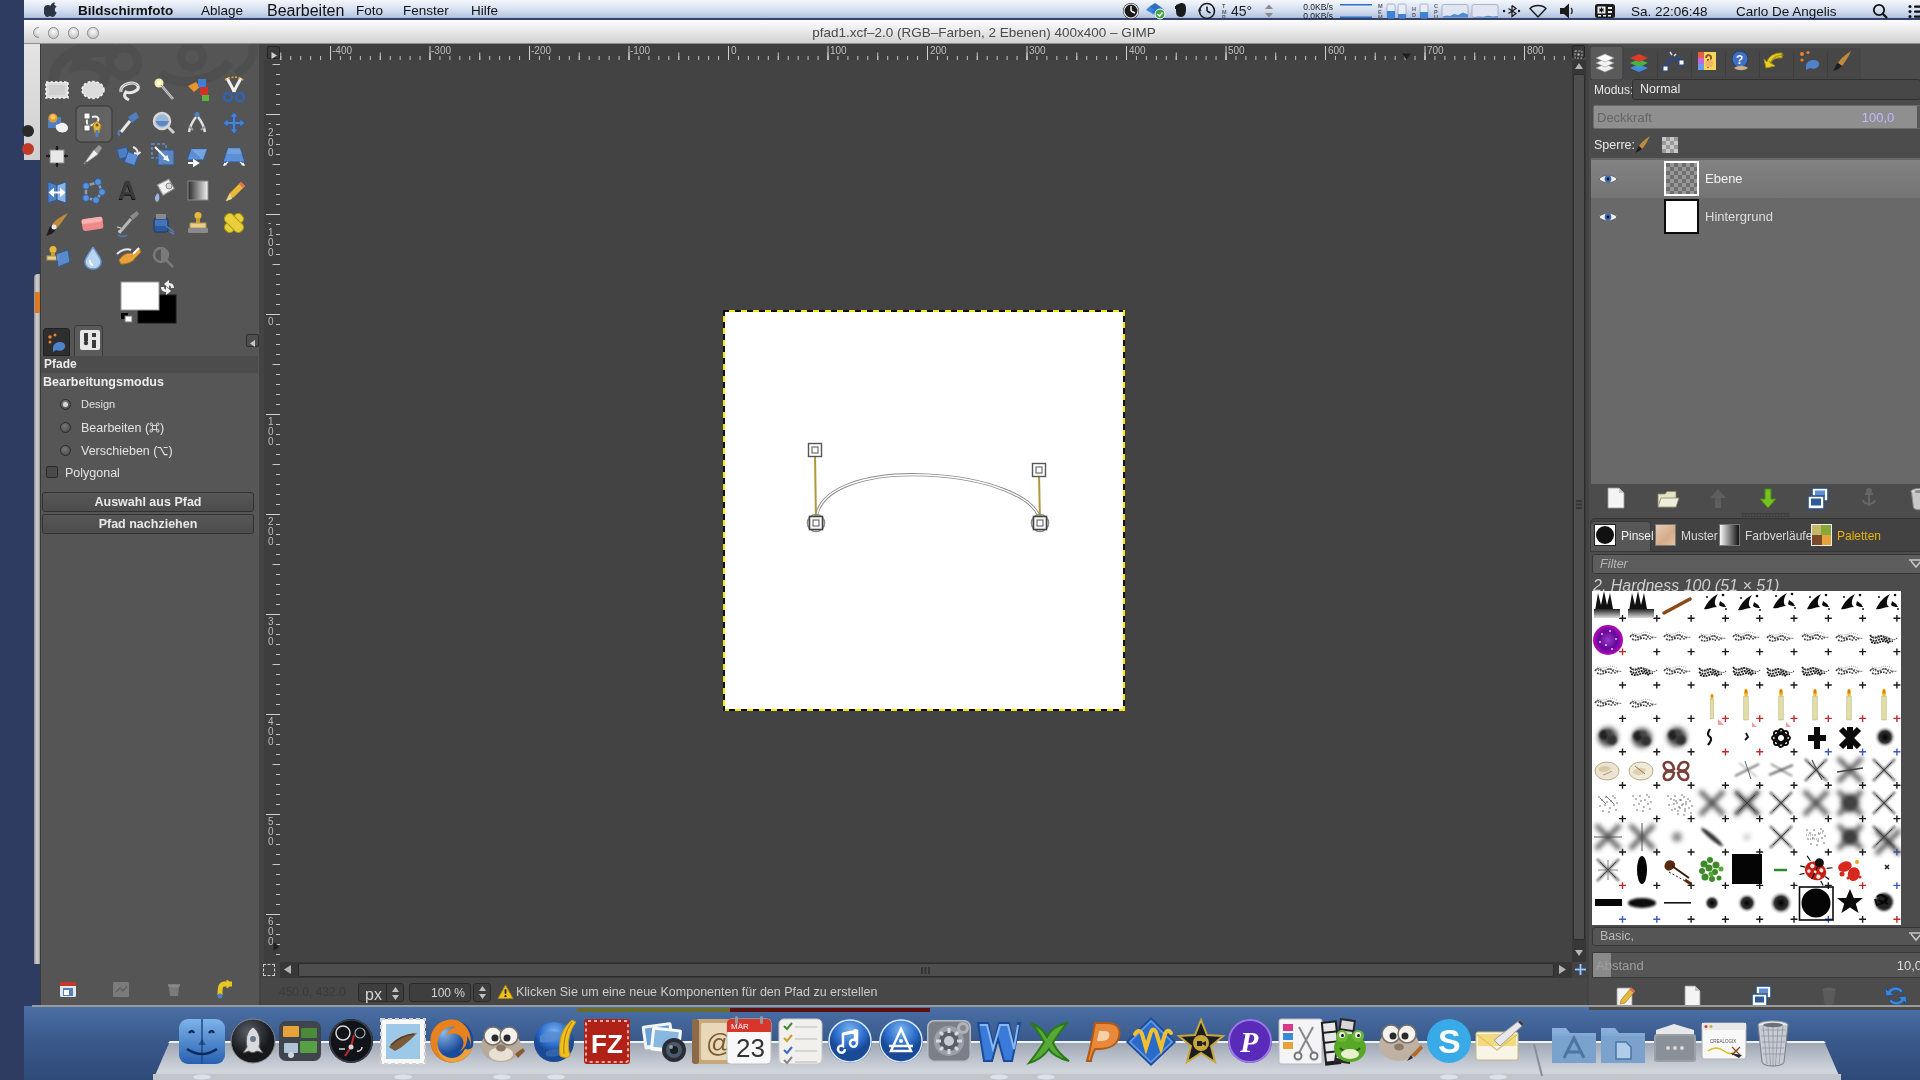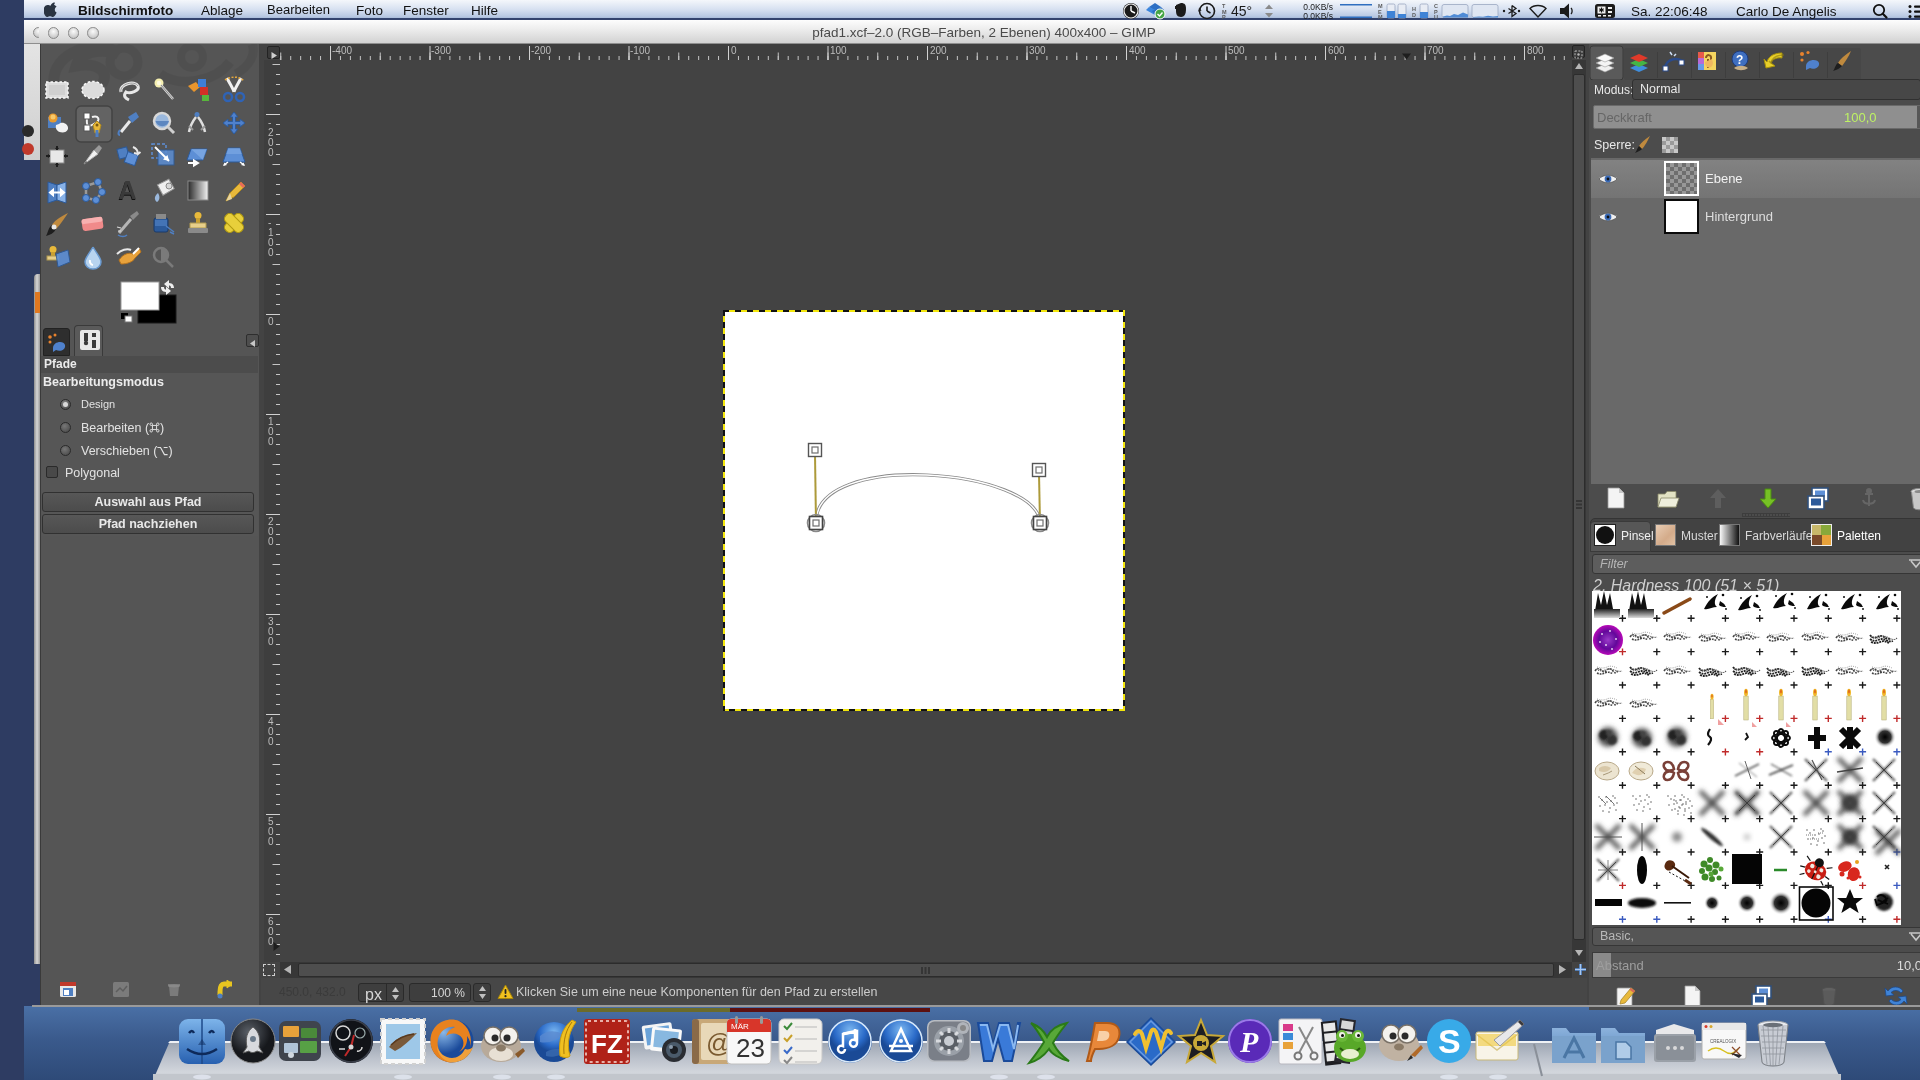--- a/index.html
+++ b/index.html
@@ -14,21 +14,21 @@
 <div class="abs" style="left:0;top:0;width:1920px;height:1080px;background:#2e3c62;"></div>
 <div class="abs" style="left:0;top:1006px;width:1920px;height:74px;background:linear-gradient(#4a70a6,#3a5a8c 45%,#2e4a78);"></div>
 
 <div class="abs" id="menubar" style="left:0;top:0;width:1920px;height:20px;background:linear-gradient(#f4f7fb,#d5dff0 55%,#b9c9e3 90%,#a9bcdb);border-bottom:2px solid #33436e;">
   <svg class="abs" style="left:20px;top:2px;" width="15" height="15" viewBox="0 0 15 15">
     <path d="M10.8 0.6 C10.9 1.8 10.2 3 9.4 3.7 C8.6 4.4 7.5 4.9 6.7 4.7 C6.5 3.6 7.1 2.5 7.8 1.8 C8.6 1 9.9 0.5 10.8 0.6 Z" fill="#2a3442"></path>
     <path d="M12.6 10.6 C12.2 11.7 11.9 12.2 11.3 13.1 C10.5 14.3 9.4 15.2 8.4 15 C7.5 14.8 7 14.3 6 14.3 C5 14.3 4.4 14.8 3.5 15 C2.6 15.2 1.7 14.4 0.9 13.2 C-0.7 10.8 -0.9 7.1 0.3 5.2 C1.1 3.9 2.4 3.1 3.6 3.1 C4.8 3.1 5.6 3.7 6.6 3.7 C7.6 3.7 8.2 3.1 9.6 3.1 C10.7 3.1 11.8 3.7 12.6 4.8 C10.1 6.2 10.3 9.6 12.6 10.6 Z" fill="#2a3442"></path>
   </svg>
   <div class="abs" style="left:54px;top:3px;font-size:13.5px;font-weight:bold;color:#111;">Bildschirmfoto</div>
   <div class="abs" style="left:177px;top:3px;font-size:13.5px;color:#111;">Ablage</div>
-  <div class="abs" style="left:243px;top:2px;font-size:13px;color:#111;">Bearbeiten</div>
+  <div class="abs" style="left:243px;top:2px;font-size:16px;color:#111;">Bearbeiten</div>
   <div class="abs" style="left:332px;top:3px;font-size:13.5px;color:#111;">Foto</div>
   <div class="abs" style="left:379px;top:3px;font-size:13.5px;color:#111;">Fenster</div>
   <div class="abs" style="left:447px;top:3px;font-size:13.5px;color:#111;">Hilfe</div>
 
   <svg class="abs" style="left:1096px;top:2px;" width="820" height="18" viewBox="0 0 820 18">
 
     <circle cx="11" cy="9" r="8" fill="#1b1b1b"></circle>
         <circle cx="11" cy="9" r="7" fill="none" stroke="#f0f0f0" stroke-width="1.2"></circle>
         <line x1="11" y1="9" x2="11" y2="4" stroke="#fff" stroke-width="1.4"></line>
         <line x1="11" y1="9" x2="15" y2="11" stroke="#fff" stroke-width="1.4"></line>
@@ -663,21 +663,21 @@
 <div class="abs" style="left:1608px;top:79px;width:289px;height:21px;background:#474747;border:1px solid #303030;border-radius:3px;color:#e8e8e8;font-size:12.5px;">
       <span style="position:absolute;left:7px;top:2px;">Normal</span>
     </div>
 <div class="abs" style="left:1897px;top:79px;width:20px;height:21px;background:linear-gradient(#5a5a5a,#484848);border:1px solid #303030;border-radius:3px;color:#ccc;"><svg width="18" height="19" viewBox="0 0 18 19">
         <path d="M9 3 l4 5 h-8 Z M9 16 l4-5 h-8 Z" fill="#c8c8c8"></path>
       </svg></div>
 
 <div class="abs" style="left:1569px;top:105px;width:334px;height:24px;background:#8f8f8f;border:1px solid #6a6a6a;border-radius:2px;"></div>
 <div class="abs" style="left:1893px;top:106px;width:9px;height:22px;background:#575757;"></div>
 <div class="abs" style="left:1573px;top:110px;color:#666;font-size:13px;">Deckkraft</div>
-<div class="abs" style="left:1820px;top:110px;width:68px;height:14px;text-align:left;color:#bef264;font-size:13px;">100,0</div>
+<div class="abs" style="left:1820px;top:110px;width:68px;height:14px;text-align:center;color:#c4b5fd;font-size:13px;">100,0</div>
 <div class="abs" style="left:1904px;top:112px;width:14px;height:12px;"><svg width="14" height="12">
         <path d="M2 3 l5 6 l5-6" stroke="#c8c8c8" stroke-width="2" fill="none"></path>
       </svg></div>
 
 <div class="abs" style="left:1570px;top:138px;color:#e8e8e8;font-size:12.5px;">Sperre:</div>
 <svg class="abs" style="left:1610px;top:134px;" width="50" height="22" viewBox="0 0 50 22">
   <path d="M16 2 C11 5 7 9 5 12 L8 15 C11 12 14 6 16 2" fill="#c08a3e"></path>
       <path d="M5 12 C3 14 3 17 1 19 C4 18 7 16 8 15 Z" fill="#1e1e1e"></path>
   <g transform="translate(28,3)">
         <rect width="16" height="16" fill="#9a9a9a"></rect>
@@ -748,21 +748,21 @@
 <div class="abs" style="left:1566px;top:521px;width:61px;height:31px;background:#575757;border:1px solid #3a3a3a;border-radius:4px 4px 0 0;"></div>
 <div class="abs" style="left:1570px;top:524px;width:22px;height:22px;background:#fff;border:1px solid #222;">
       <div style="position:absolute;left:1px;top:1px;width:18px;height:18px;border-radius:50%;background:#111;"></div>
     </div>
 <div class="abs" style="left:1597px;top:529px;color:#f0f0f0;font-size:12px;">Pinsel</div>
 <div class="abs" style="left:1631px;top:524px;width:21px;height:22px;background:linear-gradient(135deg,#e8cdb4,#d4ab8a 60%,#e2c2a4);border:1px solid #777;"></div>
 <div class="abs" style="left:1657px;top:529px;color:#d8d8d8;font-size:12px;">Muster</div>
 <div class="abs" style="left:1695px;top:524px;width:21px;height:22px;background:linear-gradient(90deg,#f8f8f8,#111);border:1px solid #777;"></div>
 <div class="abs" style="left:1721px;top:529px;color:#d8d8d8;font-size:12px;">Farbverläufe</div>
 <div class="abs" style="left:1787px;top:524px;width:21px;height:22px;border:1px solid #eee;background:conic-gradient(from 0deg at 50% 50%, #88a83a 0 25%, #e8a23a 0 50%, #7a4a2a 0 75%, #c8b86a 0 100%);"></div>
-<div class="abs" style="left:1813px;top:529px;color:#ffffff;font-size:12px;">Paletten</div>
+<div class="abs" style="left:1813px;top:529px;color:#eab308;font-size:12px;">Paletten</div>
 <div class="abs" style="left:1903px;top:527px;width:13px;height:13px;background:#4e4e4e;border:1px solid #2e2e2e;border-radius:2px;"><svg width="11" height="11">
         <path d="M8 2 L3 5.5 L8 9 Z" fill="#c8c8c8"></path>
       </svg></div>
 
 <div class="abs" style="left:1568px;top:554px;width:337px;height:20px;background:#5d5d5d;border:1px solid #363636;border-radius:3px;"></div>
 <div class="abs" style="left:1576px;top:557px;color:#b5b5b5;font-size:12.5px;font-style:italic;">Filter</div>
 <svg class="abs" style="left:1884px;top:559px;" width="16" height="10">
       <path d="M1 1 h14 M3 2 l5 6 l5-6" stroke="#c8c8c8" stroke-width="1.6" fill="none"></path>
     </svg>
 <div class="abs" style="left:1569px;top:577px;color:#cfcfcf;font-size:16px;font-style:italic;text-decoration:underline;">2. Hardness 100 (51 × 51)</div>

